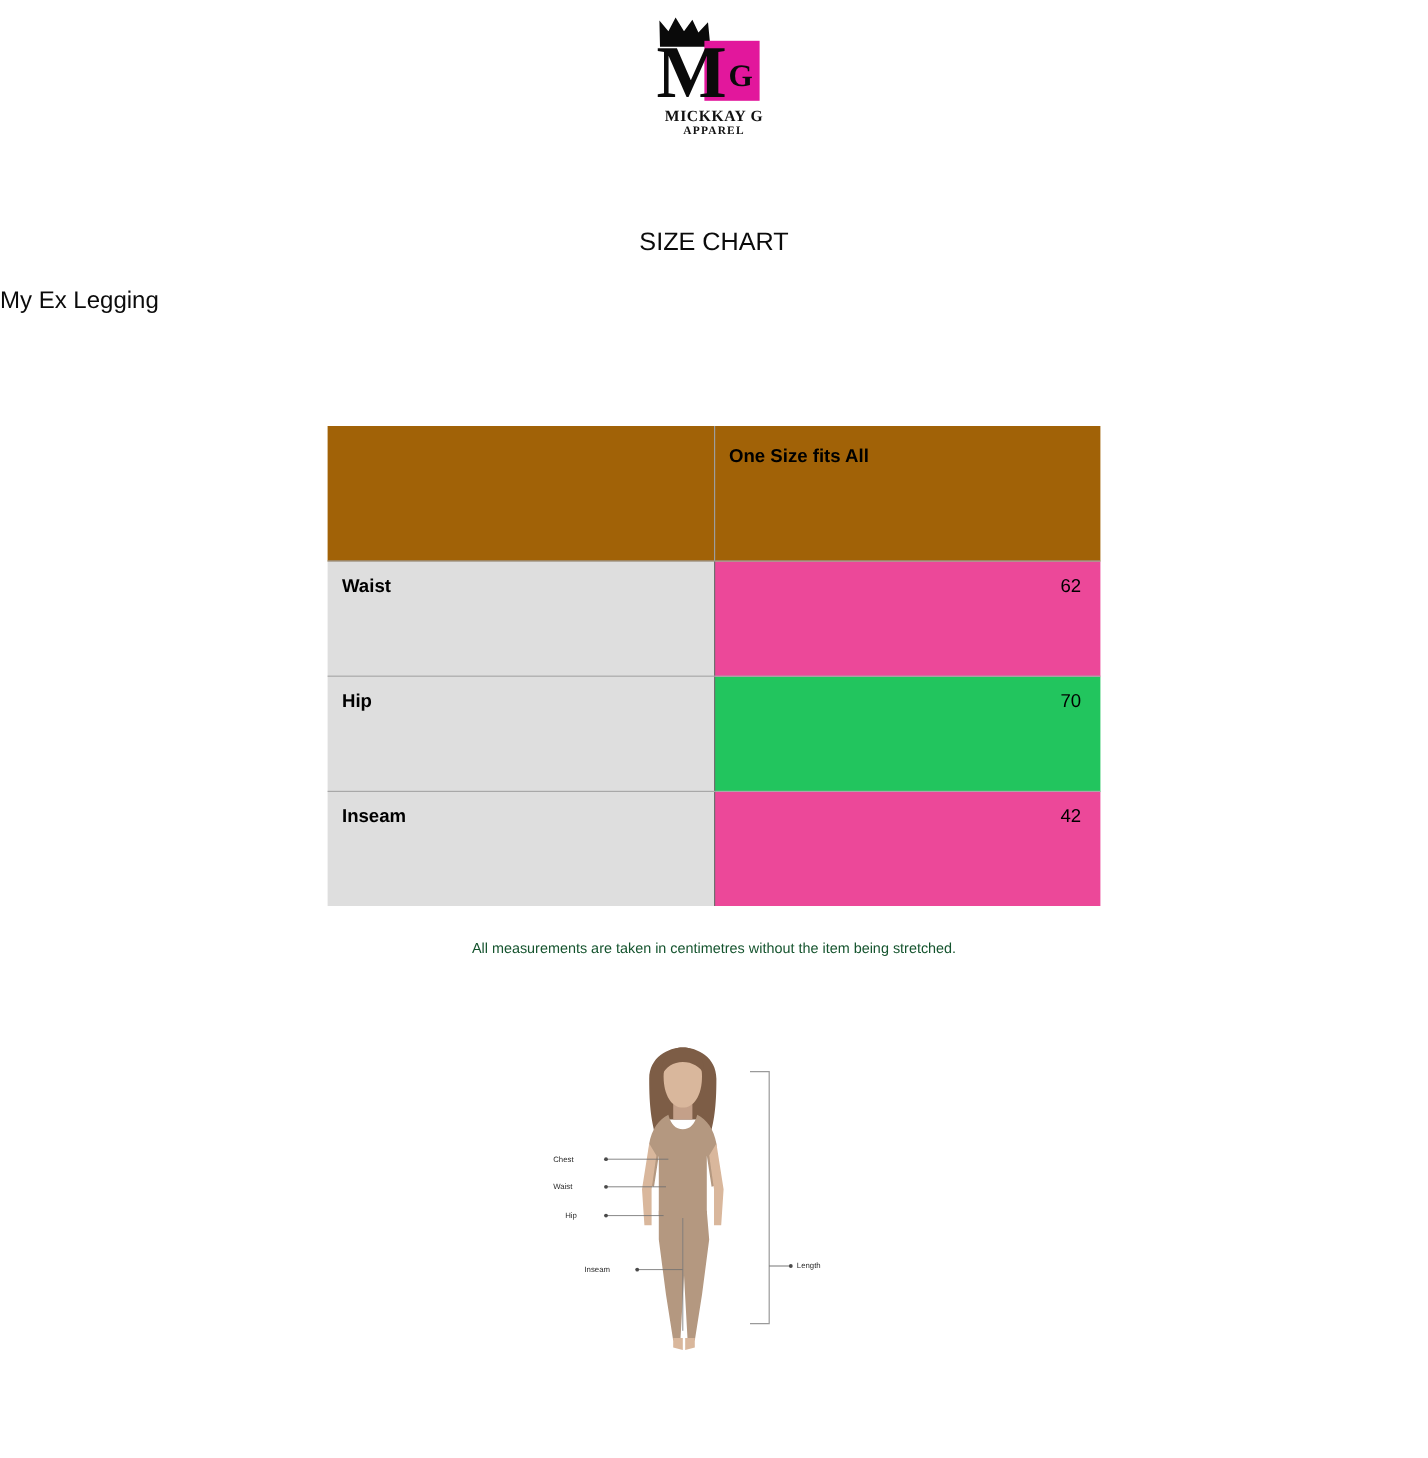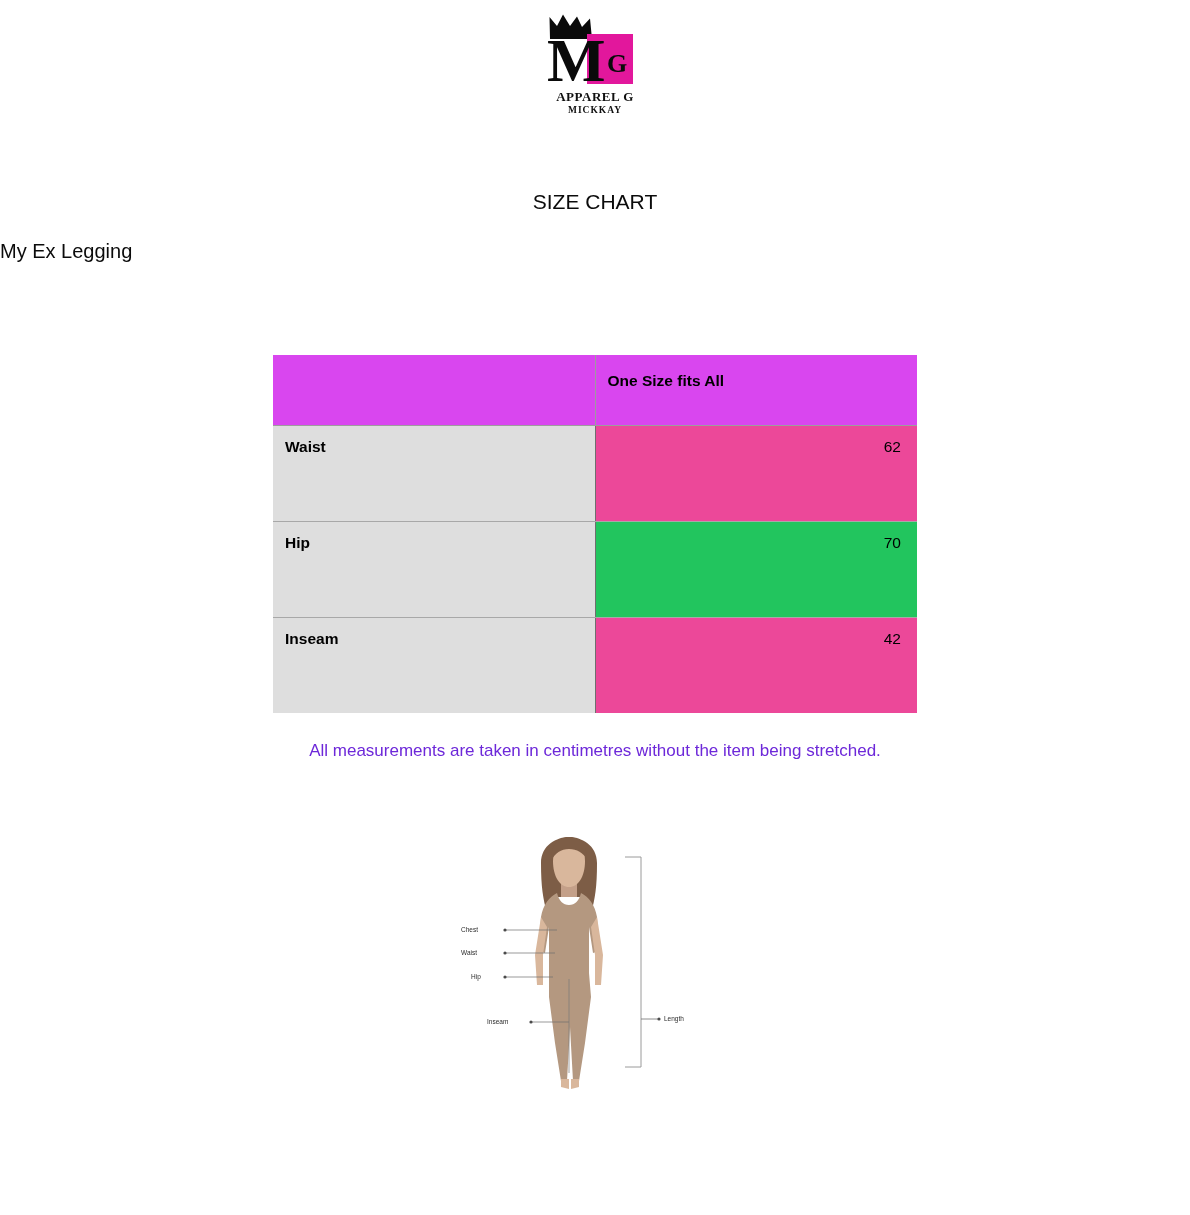--- a/index.html
+++ b/index.html
@@ -87,22 +87,22 @@
   }
   table.size-chart th,
   table.size-chart td {
     padding: 0;
     vertical-align: top;
   }
   .col-label { width: 322px; }
   .col-value { width: 322px; }
 
   .head-row th {
-    height: 70px;
-    background: #d946ef;
+    height: 112px;
+    background: #a16207;
     border-bottom: 1px solid #9d9d9d;
   }
   .head-label {
     border-right: 1px solid #9d9d9d;
   }
   .head-value-txt {
     display: block;
     font-size: 15.5px;
     font-weight: bold;
     padding: 17px 0 0 12px;
@@ -132,23 +132,23 @@
   .value-txt {
     display: block;
     font-size: 15.5px;
     padding: 12px 16px 0 0;
     text-align: right;
   }
 
   
   .note {
     text-align: center;
-    font-size: 17px;
+    font-size: 12px;
     margin-top: 28px;
-    color: #6d28d9;
+    color: #14532d;
   }
 
   
   .figure-wrap {
     width: 100%;
     display: flex;
     justify-content: center;
     margin-top: 66px;
   }
   .figure-svg {
@@ -171,22 +171,22 @@
       <path d="M1 25 L0.5 3 L8 12 L14 0.5 L21 12 L28 2.5 L33 13 L41 4.5 L43 25 Z" fill="#0a0a0a"></path>
     </svg>
 
     <svg class="logo-mg" viewBox="0 0 100 72">
       <rect x="42" y="8" width="46" height="50" fill="#e2179c"></rect>
       <text x="2" y="55" font-family="Liberation Serif, serif" font-size="62" font-weight="bold" fill="#0a0a0a">M</text>
       <text x="62" y="46" font-family="Liberation Serif, serif" font-size="26" font-weight="bold" fill="#0a0a0a">G</text>
     </svg>
 
     <div class="logo-text">
-      <span>APPAREL G</span>
-      <span class="apparel">MICKKAY</span>
+      <span>MICKKAY G</span>
+      <span class="apparel">APPAREL</span>
     </div>
 
   </div>
 </div>
 
 <div class="doc-title">SIZE CHART</div>
 <div class="doc-subtitle">My Ex Legging</div>
 
 <div class="table-wrap">
   <table class="size-chart">

